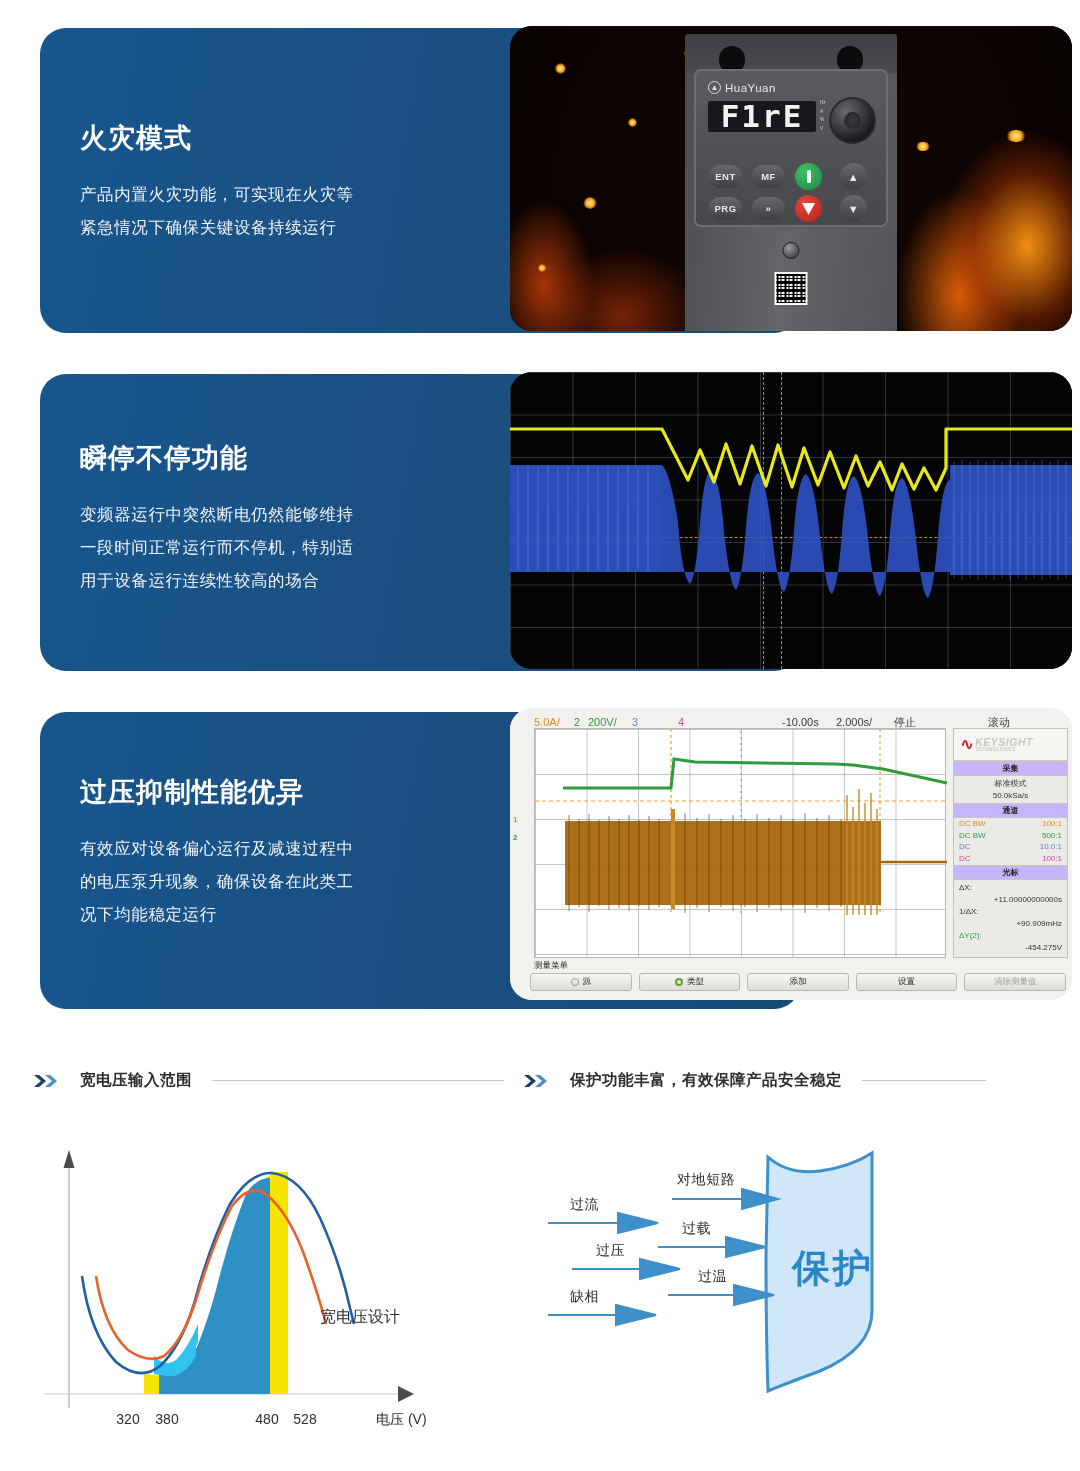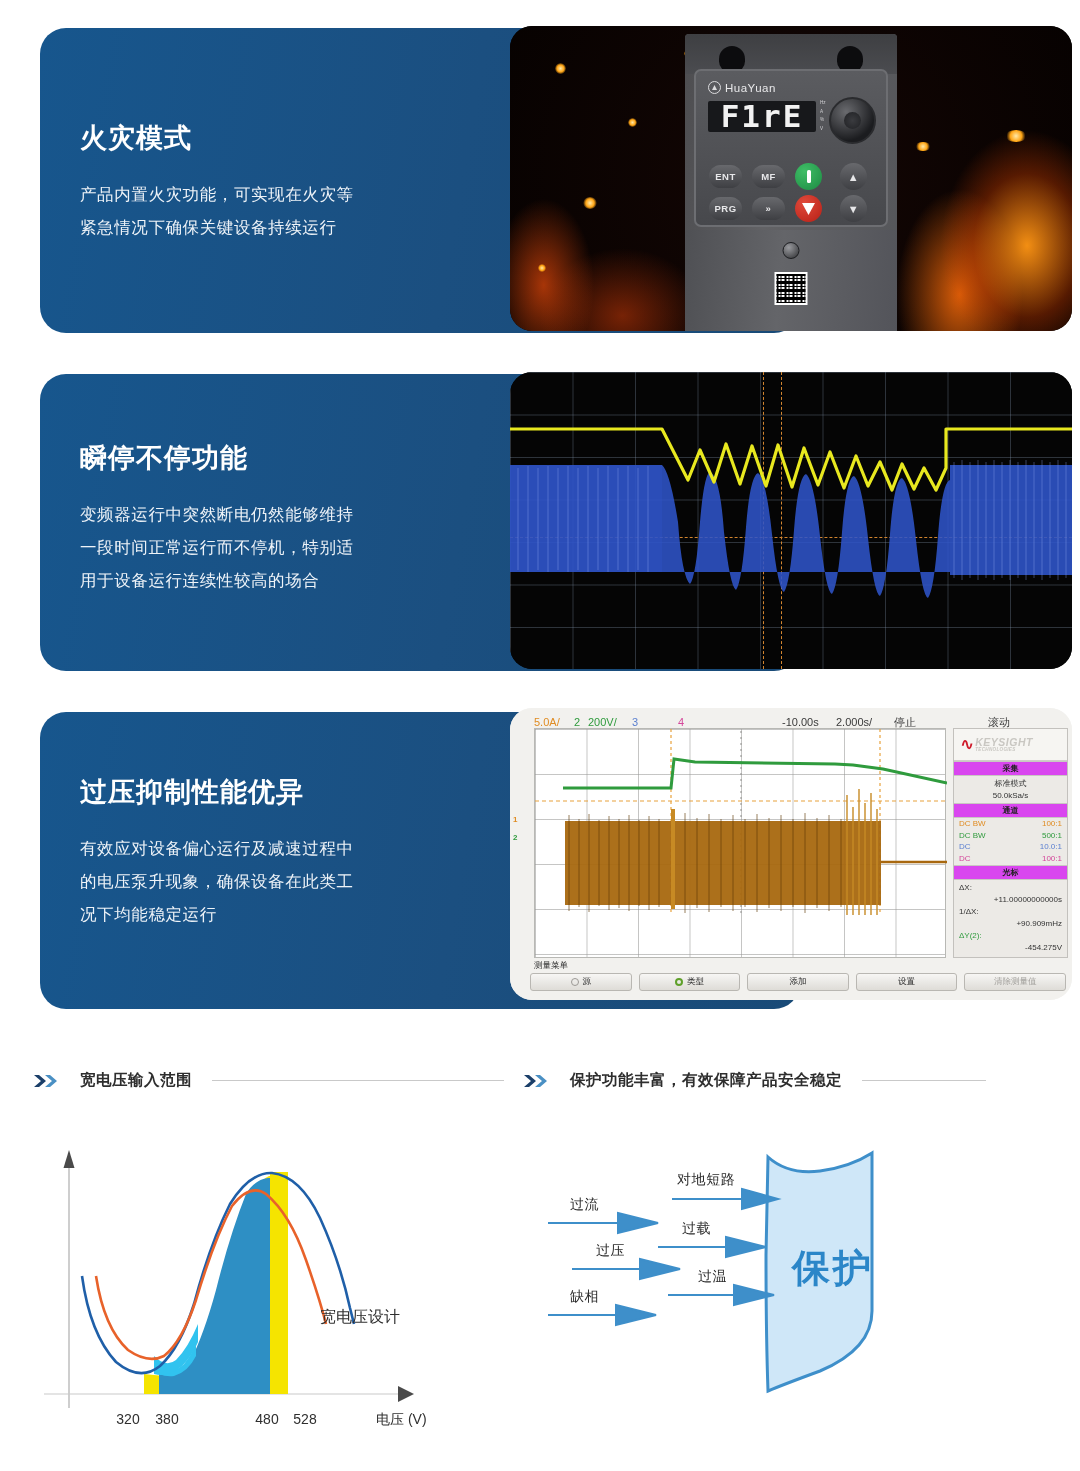--- a/index.html
+++ b/index.html
@@ -166,21 +166,21 @@
       linear-gradient(to right, rgba(150,150,148,.55) 1px, transparent 1px),
       linear-gradient(to bottom, rgba(150,150,148,.55) 1px, transparent 1px);
     background-size: 51.5px 45px; }
   .ks-side { position:absolute; right:4px; top:20px; width:115px; bottom:42px;
              background:#eceae6; border:1px solid #c3c1bd; font-size:8px; color:#333; }
   .ks-logo { height:32px; display:flex; align-items:center; gap:3px; padding:0 6px;
              background:#f6f5f2; border-bottom:1px solid #cfcdc8; }
   .ks-logo-mark { color:#cf1b2b; font-size:17px; font-weight:bold; letter-spacing:-2px; }
   .ks-logo-txt { color:#c9c7c2; font-size:10.5px; font-weight:bold; letter-spacing:.5px; line-height:1.05;font-style:italic; }
   .ks-logo-txt small { display:block; font-size:4.6px; letter-spacing:.3px; }
-  .ks-sec-hd { background:#d946ef; border-top:1px solid #c9c7c2; border-bottom:1px solid #c9c7c2;
+  .ks-sec-hd { background:#c4b5fd; border-top:1px solid #c9c7c2; border-bottom:1px solid #c9c7c2;
                text-align:center; font-size:8px; padding:1px 0; color:#222; font-weight:bold; }
   .ks-sec-body { padding:2px 5px; text-align:center; line-height:1.45; }
   .ks-chrow { display:flex; justify-content:space-between; padding:0 5px; line-height:1.45; }
   .ks-cur { padding:2px 5px; line-height:1.5; }
   .ks-cur .r { text-align:right; display:block; }
   .ks-bottom { position:absolute; left:0; right:0; bottom:0; height:40px; }
   .ks-bl { position:absolute; left:24px; top:0; font-size:8.5px; color:#333; }
   .ks-btns { position:absolute; left:20px; right:6px; top:13px; display:flex; gap:7px; }
   .ks-btn { flex:1; height:18px; background:linear-gradient(180deg,#f7f6f4,#dedcd7);
             border:1px solid #b9b7b2; border-radius:3px; font-size:8.5px; color:#2b2b2b;

